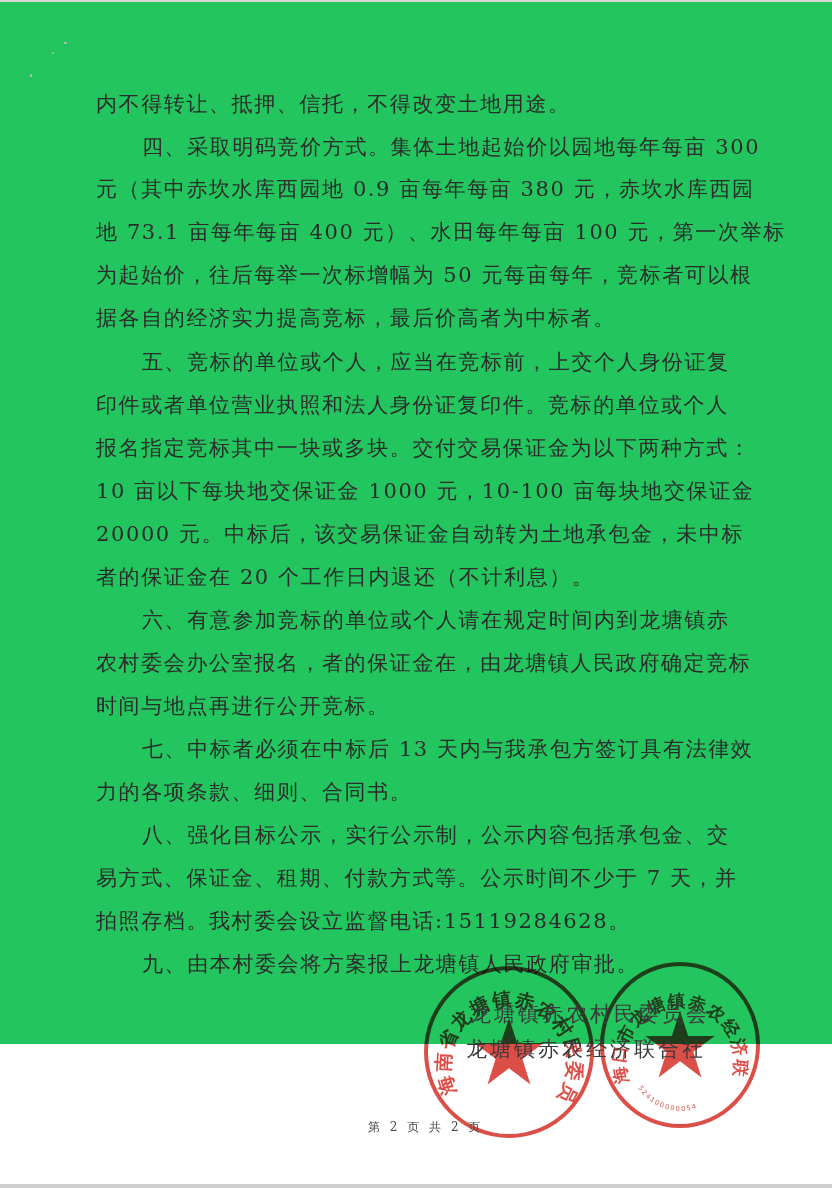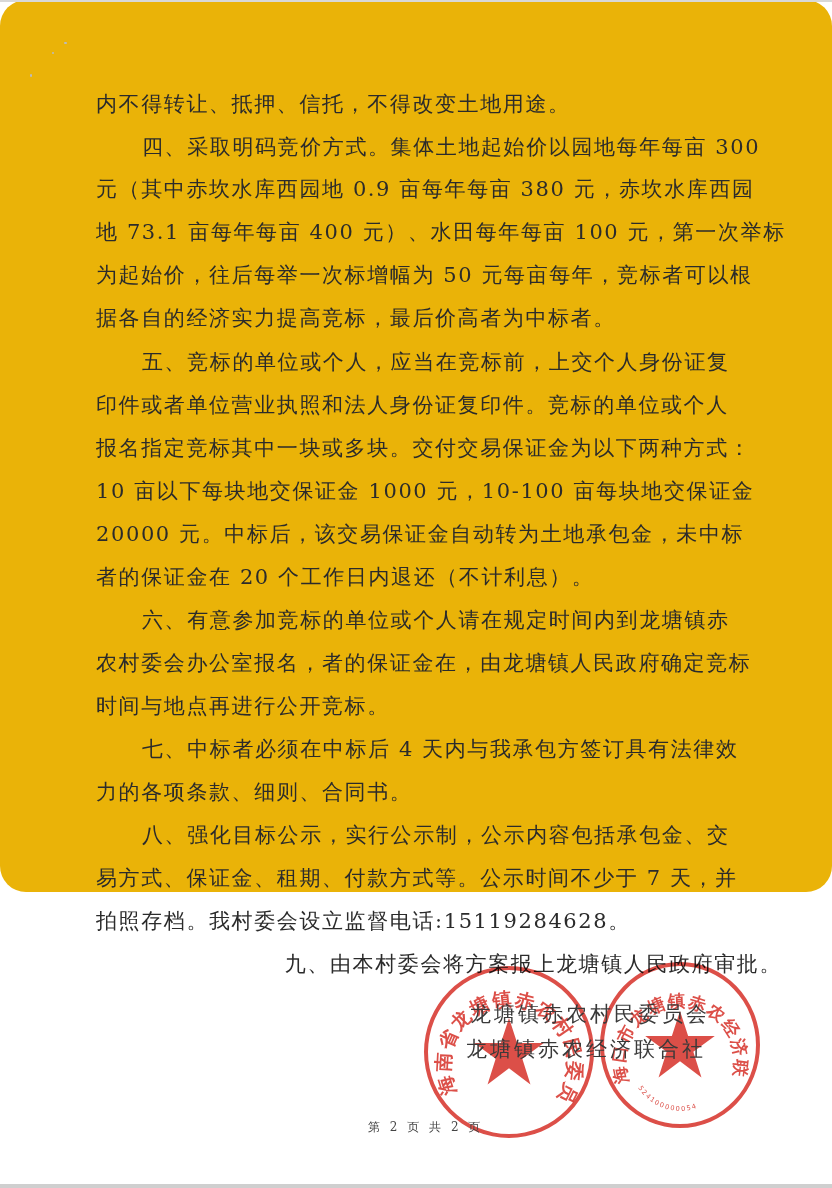--- a/index.html
+++ b/index.html
@@ -11,23 +11,22 @@
       width: 832px;
       height: 1188px;
       position: relative;
       overflow: hidden;
       font-family: "DejaVu Serif", "Liberation Serif", serif;
       color: #2a2a2a;
     }
     .page {
       position: absolute;
       left: 0; top: 0;
-      width: 832px; height: 892px;
-      background: #eab308;
-      border-radius: 26px;
+      width: 832px; height: 1044px;
+      background: #22c55e;
     }
     .top-edge {
       position: absolute;
       left: 0; top: 0; width: 832px; height: 2px;
       background: #d8d8d8;
     }
     .bottom-edge {
       position: absolute;
       left: 0; top: 1184px; width: 832px; height: 4px;
       background: #cfcfcf;
@@ -103,26 +102,26 @@
       <div class="line" style="top: 304px;">据各自的经济实力提高竞标，最后价高者为中标者。</div>
       <div class="line indent" style="top: 348px;">五、竞标的单位或个人，应当在竞标前，上交个人身份证复</div>
       <div class="line" style="top: 391px;">印件或者单位营业执照和法人身份证复印件。竞标的单位或个人</div>
       <div class="line" style="top: 434px;">报名指定竞标其中一块或多块。交付交易保证金为以下两种方式：</div>
       <div class="line" style="top: 477px;">10 亩以下每块地交保证金 1000 元，10-100 亩每块地交保证金</div>
       <div class="line" style="top: 520px;">20000 元。中标后，该交易保证金自动转为土地承包金，未中标</div>
       <div class="line" style="top: 563px;">者的保证金在 20 个工作日内退还（不计利息）。</div>
       <div class="line indent" style="top: 606px;">六、有意参加竞标的单位或个人请在规定时间内到龙塘镇赤</div>
       <div class="line" style="top: 649px;">农村委会办公室报名，者的保证金在，由龙塘镇人民政府确定竞标</div>
       <div class="line" style="top: 692px;">时间与地点再进行公开竞标。</div>
-      <div class="line indent" style="top: 735px;">七、中标者必须在中标后 4 天内与我承包方签订具有法律效</div>
+      <div class="line indent" style="top: 735px;">七、中标者必须在中标后 13 天内与我承包方签订具有法律效</div>
       <div class="line" style="top: 778px;">力的各项条款、细则、合同书。</div>
       <div class="line indent" style="top: 821px;">八、强化目标公示，实行公示制，公示内容包括承包金、交</div>
       <div class="line" style="top: 864px;">易方式、保证金、租期、付款方式等。公示时间不少于 7 天，并</div>
       <div class="line" style="top: 907px;">拍照存档。我村委会设立监督电话:15119284628。</div>
-      <div class="line indent" style="top: 950px; text-align: right;">九、由本村委会将方案报上龙塘镇人民政府审批。</div>
+      <div class="line indent" style="top: 950px;">九、由本村委会将方案报上龙塘镇人民政府审批。</div>
     </div>
 
   <div class="stamp" style="left:424px; top:966px; width:170px; height:172px;">
     <svg class="ring-text" viewBox="0 0 170 172">
       <defs>
         <path id="arc1" d="M 30 128 A 62 62 0 1 1 140 128"></path>
       </defs>
       <text font-size="20" fill="rgba(214,48,40,0.85)" font-family="DejaVu Serif, serif" font-weight="bold" letter-spacing="2">
         <textPath href="#arc1">海南省龙塘镇赤农村民委员会</textPath>
       </text>

